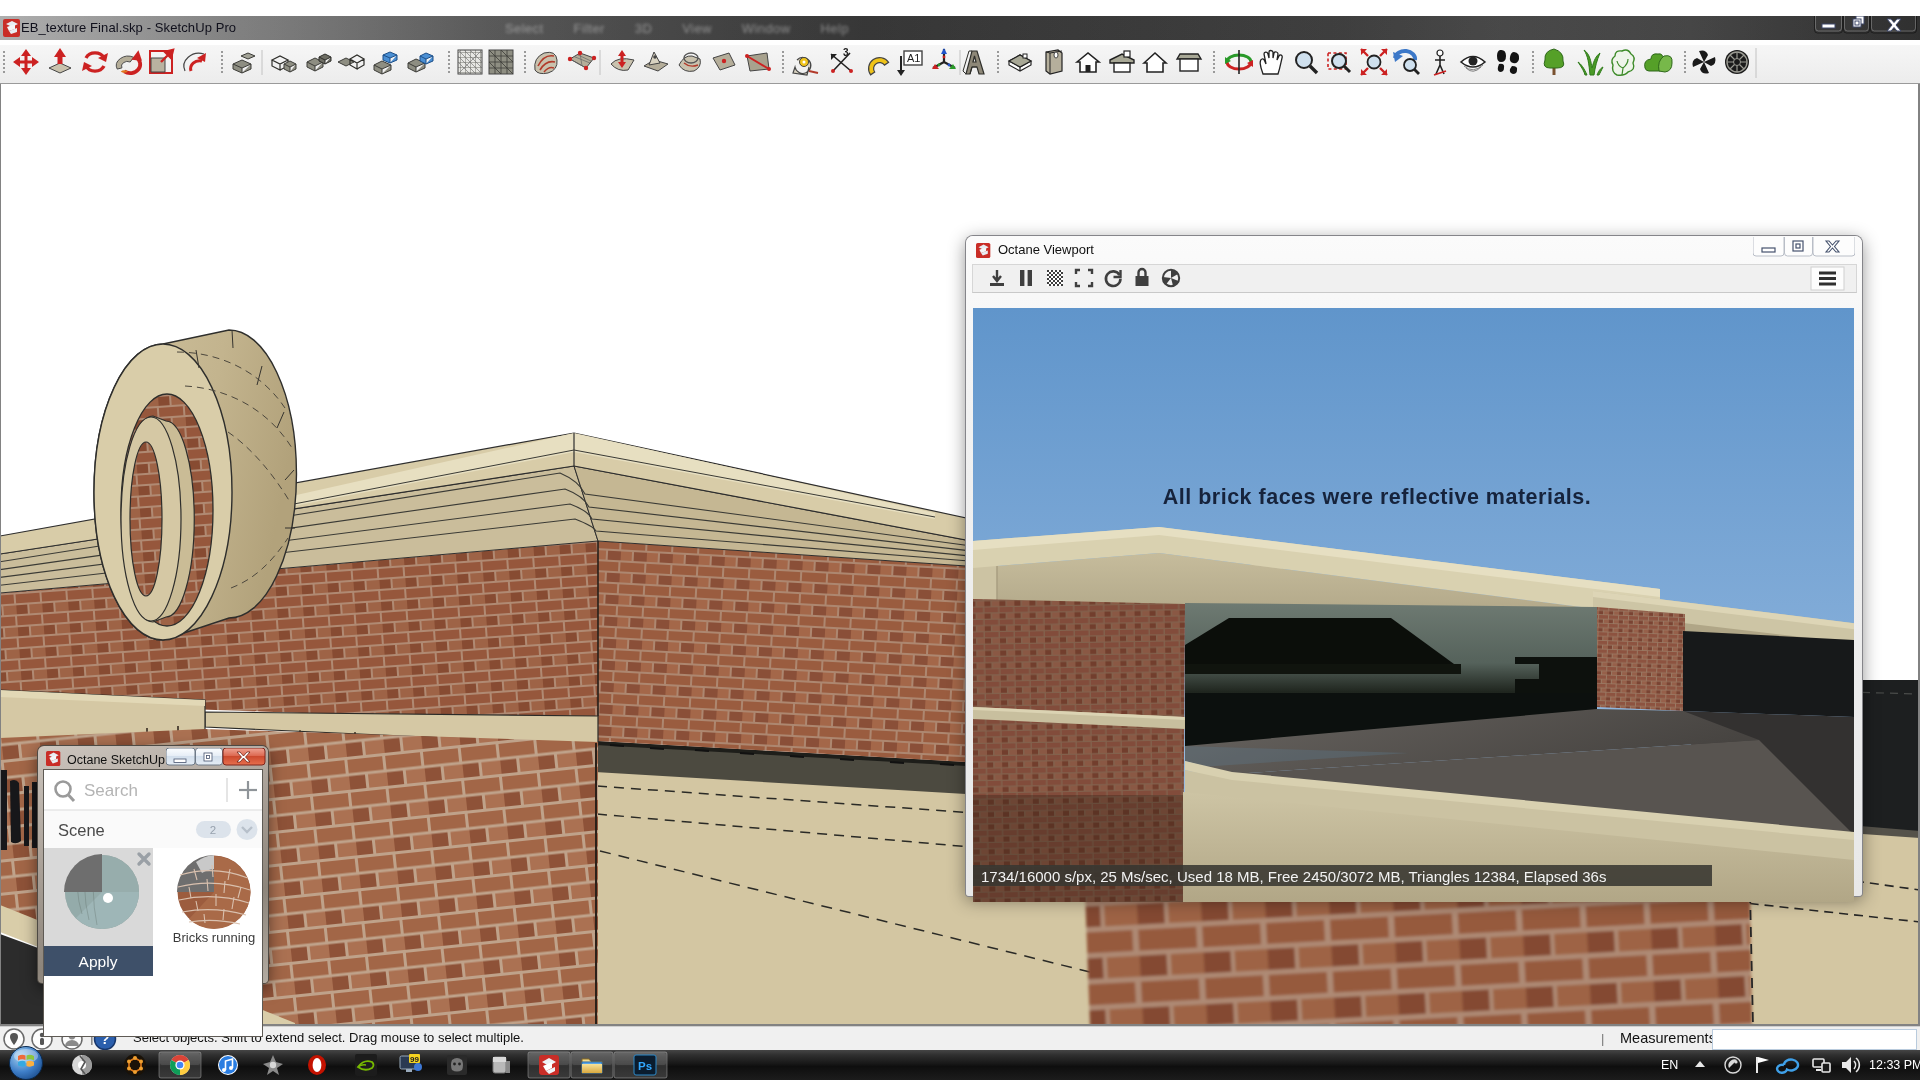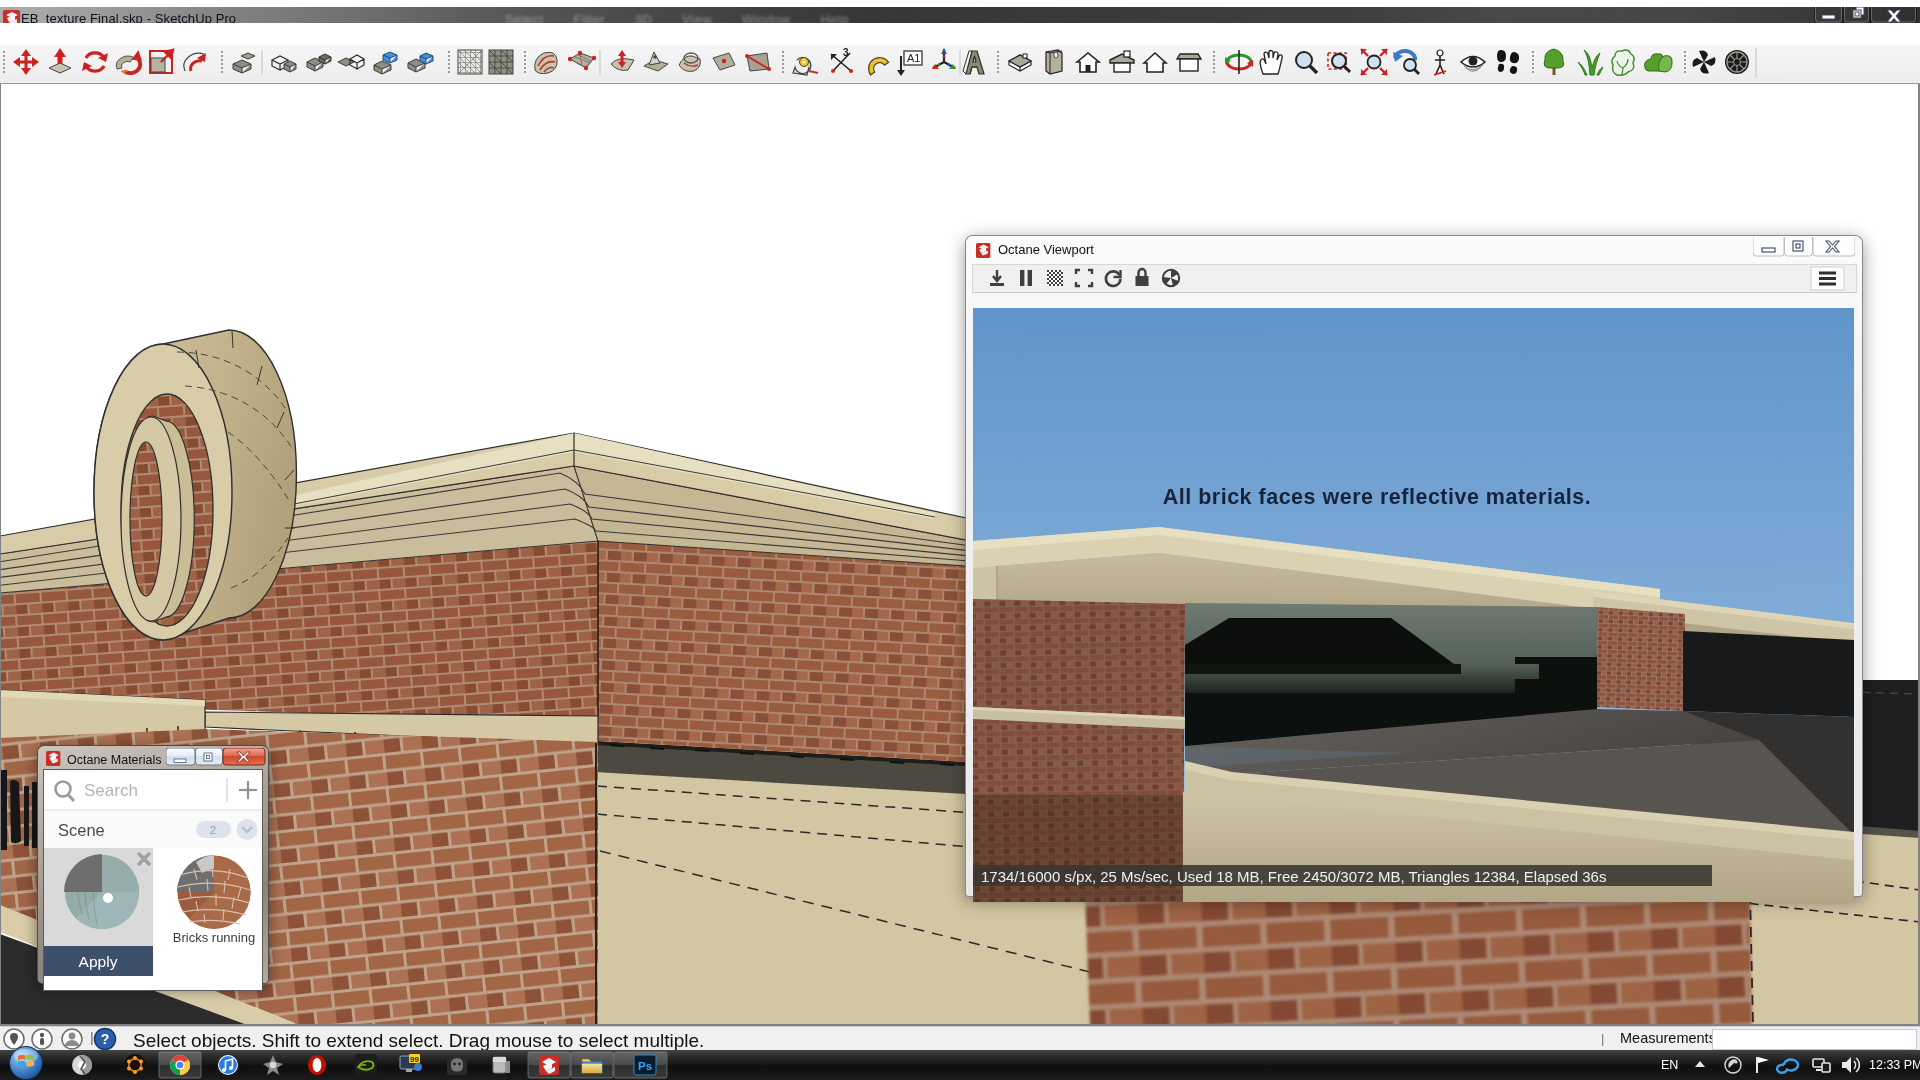--- a/index.html
+++ b/index.html
@@ -1,58 +1,58 @@
 <!DOCTYPE html>
 <html><head>
 <meta charset="utf-8">
 <style>
   html,body{margin:0;padding:0;}
   body{width:1920px;height:1080px;overflow:hidden;font-family:"Liberation Sans",sans-serif;background:#fff;}
   #root{position:absolute;top:0;left:0;width:1920px;height:1080px;}
   .abs{position:absolute;}
   
-  #titlebar{position:absolute;top:7px;left:0;width:1920px;height:16px;
+  #titlebar{position:absolute;top:16px;left:0;width:1920px;height:24px;
     background:linear-gradient(90deg,#8e8e8e 0%,#787878 10%,#555 28%,#3f3f3f 45%,#383838 70%,#454545 88%,#333 100%);
     overflow:hidden;}
   #titlebar .sheen{position:absolute;top:0;left:0;width:1920px;height:24px;
     background:linear-gradient(90deg,rgba(200,200,200,.55) 0%,rgba(160,160,160,.30) 12%,rgba(90,90,90,.1) 25%,rgba(30,30,30,.25) 45%,rgba(60,60,60,.1) 60%,rgba(120,120,120,.18) 78%,rgba(40,40,40,.3) 100%);}
   #titletext{position:absolute;top:4px;left:21px;font-size:13px;color:#10101c;letter-spacing:.1px;}
   .ghost{position:absolute;top:5px;color:rgba(225,225,225,.48);font-size:13px;filter:blur(1.6px);letter-spacing:.4px;word-spacing:26px;}
   
   #menubar{position:absolute;top:24px;left:0;width:1920px;height:21px;
     background:linear-gradient(180deg,#fdfdfe,#f2f4f8 60%,#e9edf3);
     font-size:13px;color:#1a1a1a;}
   #menubar span{position:absolute;top:2px;}
   #menubar u{text-decoration:underline;}
   
   #toolbar{position:absolute;top:45px;left:0;width:1920px;height:38px;
     background:linear-gradient(180deg,#f6f6f6,#ececec);border-bottom:1px solid #9a9a9a;}
   
   #statusbar{position:absolute;top:1026px;left:0;width:1920px;height:24px;background:#f0f0f0;border-top:1px solid #cfcfcf;}
-  #statusbar .msg{position:absolute;left:133px;top:3px;font-size:19px;color:#111;}
+  #statusbar .msg{position:absolute;left:133px;top:3px;font-size:13px;color:#111;}
   #statusbar .meas{position:absolute;left:1620px;top:3px;font-size:14.5px;color:#111;}
   #measbox{position:absolute;left:1712px;top:2px;width:203px;height:19px;background:#fff;border:1px solid #b9cbdd;}
   
   #taskbar{position:absolute;top:1050px;left:0;width:1920px;height:30px;
     background:linear-gradient(180deg,#454545 0%,#2e2e2e 18%,#181818 45%,#0e0e0e 55%,#1c1c1c 100%);padding-left:9px;}
   
   #oview{position:absolute;left:966px;top:236px;width:896px;height:660px;
     border-radius:7px 7px 3px 3px;
     background:linear-gradient(180deg,#fbfbfb,#f1f1f1 30%,#e8e8e8);
     box-shadow:0 0 0 1px #85858a, 0 4px 18px rgba(0,0,0,.45);text-align:right;}
   #ovtitle{position:absolute;left:12px;top:6px;font-size:13px;color:#101010;}
   #ovtool{position:absolute;left:6px;top:28px;width:883px;height:27px;background:#f0f0f0;border:1px solid #d6d6d6;border-bottom:1px solid #c9c9c9;}
   #ovrender{position:absolute;left:7px;top:72px;width:881px;height:594px;overflow:hidden;}
   #ovstatus{position:absolute;left:7px;top:629px;width:739px;height:21px;background:rgba(56,55,49,.88);color:#f2f2f2;font-size:15px;}
   #omat{position:absolute;left:38px;top:746px;width:230px;height:237px;
     border-radius:6px 6px 4px 4px;
     background:linear-gradient(160deg,#cdc6bf,#a89f96 40%,#8d857b 70%,#b3aba1);
     box-shadow:0 0 0 1px #4e4a44, 0 5px 16px rgba(0,0,0,.55);}
   #omtitle{position:absolute;left:29px;top:7px;font-size:12.5px;color:#101010;}
-  #omclient{position:absolute;left:6px;top:24px;width:218px;height:220px;background:#fff;outline:1px solid #5e5a54;}
+  #omclient{position:absolute;left:6px;top:24px;width:218px;height:266px;background:#fff;outline:1px solid #5e5a54;}
 </style>
 </head>
 <body>
 <div id="root">
 
   <svg class="abs" id="scene" style="left:0;top:0;" width="1920" height="1080" viewBox="0 0 1920 1080">
     <defs>
       <pattern id="bk1" width="26" height="22" patternUnits="userSpaceOnUse" patternTransform="rotate(-4)">
         <rect width="26" height="22" fill="#b08a73"></rect>
         <rect x="0" y="0" width="24" height="9" fill="#96573c"></rect>
@@ -733,21 +733,21 @@
       <text x="1860" y="19" font-size="12.5" fill="#fff">12:33 PM</text>
     </svg></div>
 
   <div id="omat">
     <svg class="abs" style="left:8px;top:4px" width="16" height="17" viewBox="0 0 19 20">
       <rect x="0" y="1" width="17" height="18" rx="2" fill="#c92d27"></rect>
       <path d="M3,6 L9,3 L15,6 L9,9 Z" fill="#e8edf2"></path>
       <path d="M4,9 L12,6 L12,11 L6,13 Z" fill="#f4f6f8"></path>
       <path d="M6,13 L14,10 L14,14 L8,16 Z" fill="#e8edf2"></path>
     </svg>
-    <span id="omtitle">Octane Materials</span>
+    <span id="omtitle">Octane SketchUp</span>
 
     <svg class="abs" style="left:128px;top:2px" width="100" height="18" viewBox="0 0 100 18">
       <g>
         <rect x="0" y="0" width="29" height="17" rx="3" fill="url(#wbtn)" stroke="#6e7a88"></rect>
         <rect x="29.5" y="0" width="27" height="17" rx="3" fill="url(#wbtn)" stroke="#6e7a88"></rect>
         <rect x="57" y="0" width="42" height="17" rx="3" fill="url(#wcl)" stroke="#7e241a"></rect>
       </g>
       <defs>
         <linearGradient id="wbtn" x1="0" y1="0" x2="0" y2="1" gradientUnits="objectBoundingBox">
           <stop offset="0" stop-color="#fdfeff"></stop>

